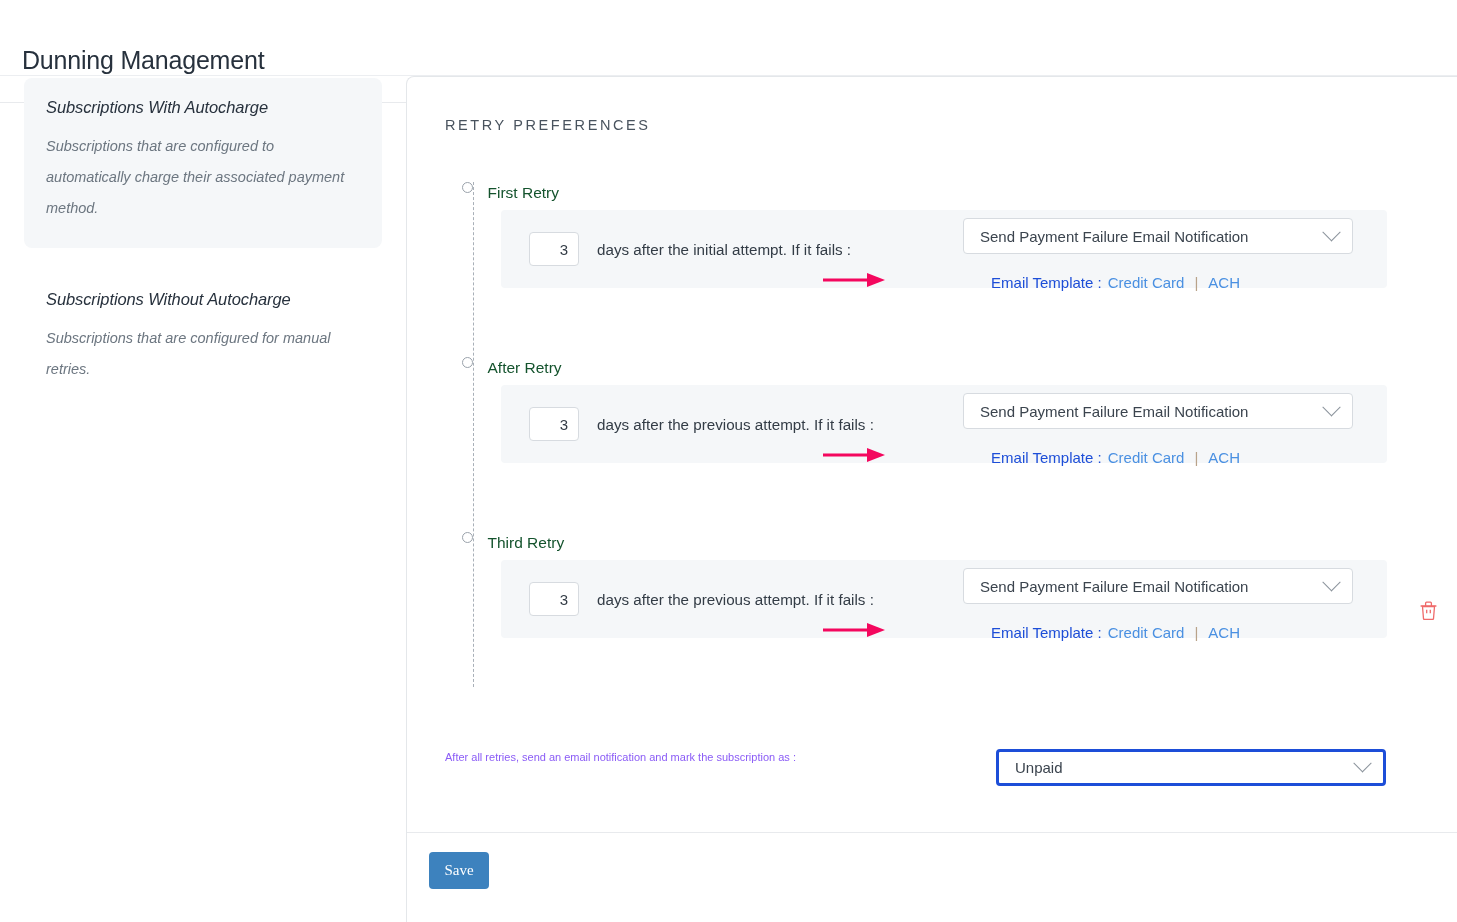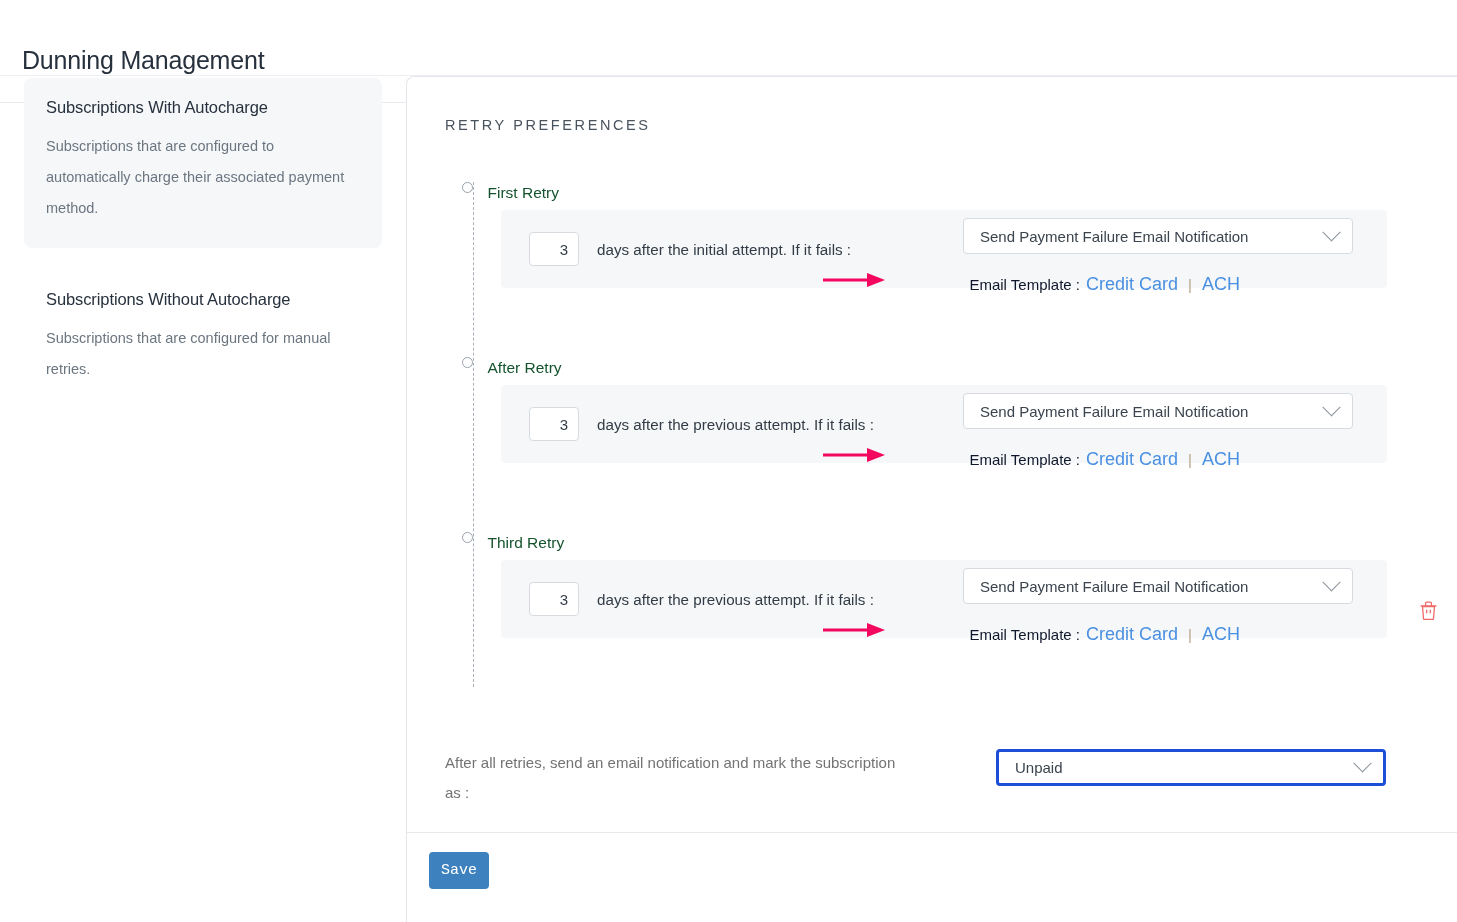--- a/index.html
+++ b/index.html
@@ -46,20 +46,21 @@
     position: absolute;
     left: 0; top: 0;
     width: 406px;
     padding: 0;
   }
   .side-item {
     margin: 0 24px;
     padding: 20px 22px 24px 22px;
     border-radius: 8px;
     cursor: pointer;
+    font-style: italic;
   }
   .side-item.first { margin-top: 2px; }
   .side-item.active { background: #f5f7f9; }
   .side-item-title {
     font-size: 16.5px;
     color: #27313d;
     font-weight: 400;
     margin-bottom: 14px;
     letter-spacing: -0.1px;
   }
@@ -175,23 +176,23 @@
     flex: none;
   }
 
   .tmpl-row {
     position: absolute;
     right: 147px; top: 64px;
     display: flex;
     align-items: center;
     white-space: nowrap;
   }
-  .tmpl-label { font-size: 15px; color: #0f172a; }
+  .tmpl-label { font-size: 15px; color: #1d4ed8; }
   .tmpl-link {
-    font-size: 18px;
+    font-size: 15px;
     color: #4a90e2;
     text-decoration: none;
     cursor: pointer;
   }
   .tmpl-sep {
     color: #b9a38a;
     margin: 0 10px;
     font-size: 15px;
   }
   .tmpl-gap { width: 6px; }
@@ -213,25 +214,25 @@
   }
 
   
   .final-row {
     position: absolute;
     left: 38px; top: 663px;
     width: 1010px;
   }
   .final-text {
     position: absolute;
-    left: 0; top: 8px;
+    left: 0; top: 2px;
     width: 470px;
-    font-size: 15px;
+    font-size: 11px;
     line-height: 30px;
-    color: #737373;
+    color: #8b5cf6;
   }
   .final-select {
     position: absolute;
     left: 551px; top: 9px;
     width: 390px; height: 37px;
     border: 3px solid #1d4ed8;
     border-radius: 4px;
     background: #fff;
     display: flex; align-items: center;
     padding: 0 14px 0 16px;
@@ -246,21 +247,21 @@
     background: #e8eaed;
   }
   .save-btn {
     position: absolute;
     left: 22px; top: 775px;
     width: 60px; height: 37px;
     background: #3d82be;
     color: #fff;
     border: none;
     border-radius: 4px;
-    font-family: Liberation Mono, monospace;
+    font-family: Liberation Serif, serif;
     font-size: 15px;
     cursor: pointer;
   }
 </style>
 </head>
 <body>
 
 <div class="page-header">
   <div class="page-title">Dunning Management</div>
 </div>

